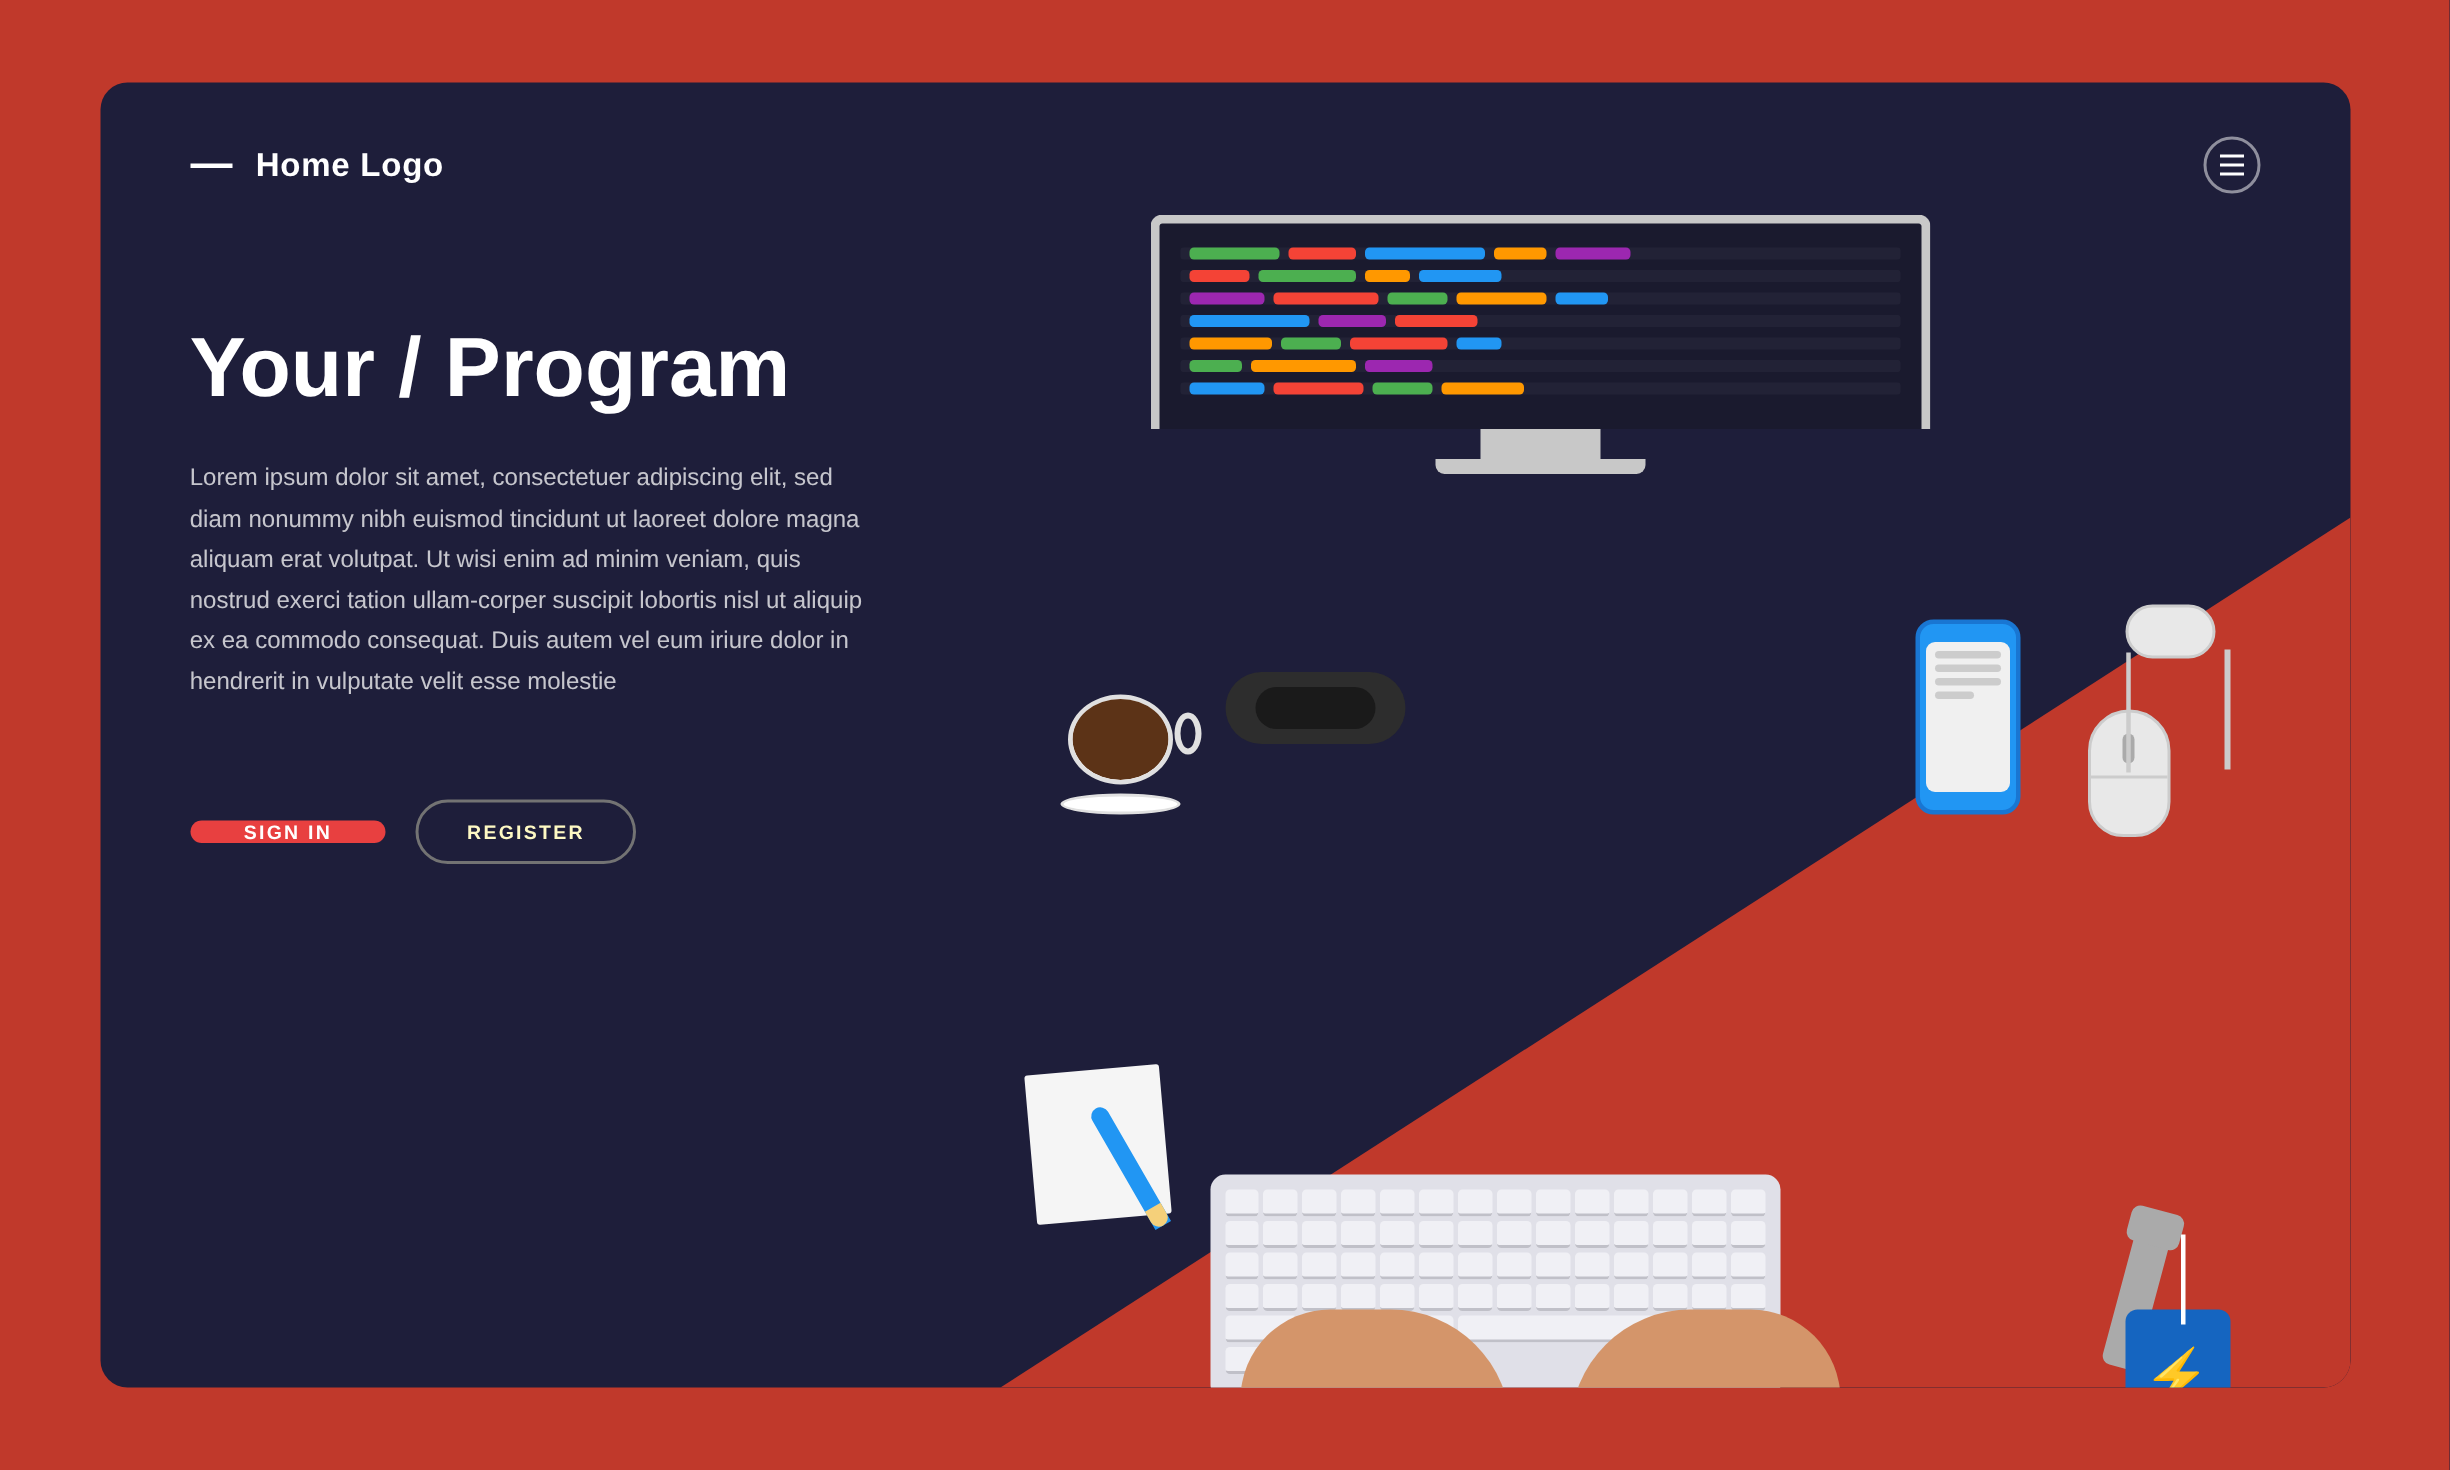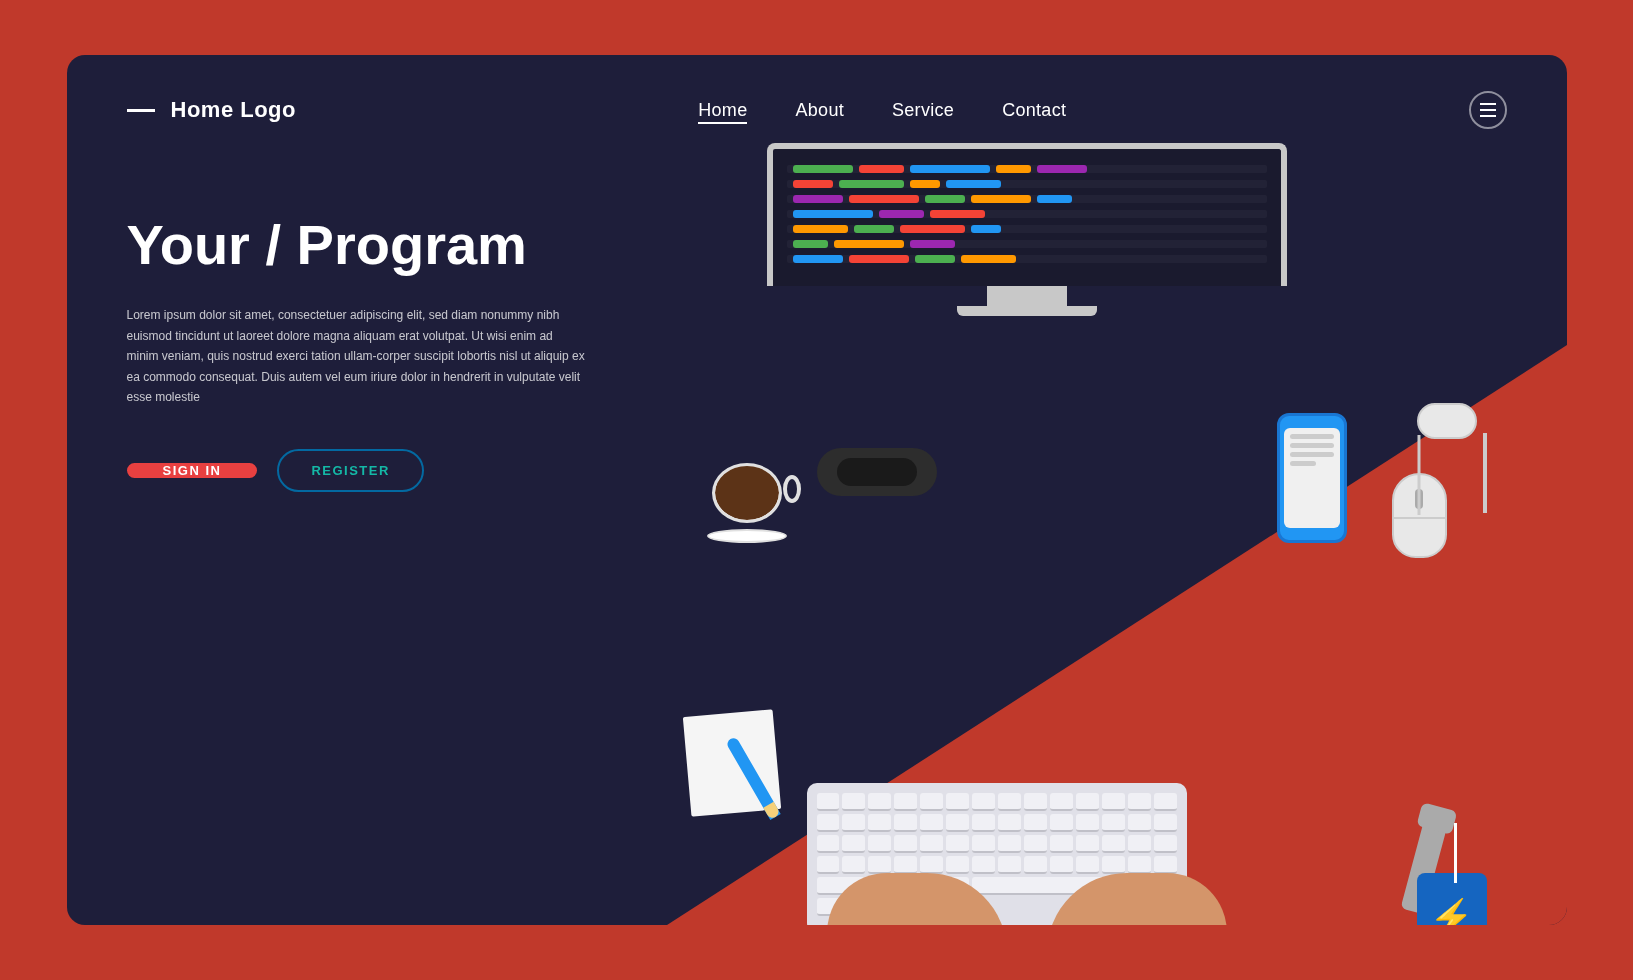--- a/index.html
+++ b/index.html
@@ -124,25 +124,25 @@
 
     .hero-title {
       font-size: 56px;
       font-weight: 800;
       color: #ffffff;
       line-height: 1.15;
       margin-bottom: 28px;
     }
 
     .hero-description {
-      font-size: 12px;
+      font-size: 16px;
       color: rgba(255,255,255,0.75);
       line-height: 1.7;
       max-width: 460px;
-      margin-bottom: 42px;
+      margin-bottom: 64px;
     }
 
     .btn-group {
       display: flex;
       gap: 20px;
       align-items: center;
     }
 
     .btn-signin {
       background: #e84040;
@@ -152,22 +152,22 @@
       padding: 0 36px;
       font-size: 13px;
       font-weight: 700;
       letter-spacing: 1.5px;
       cursor: pointer;
       text-transform: uppercase;
     }
 
     .btn-register {
       background: transparent;
-      color: #14b8a6;
-      border: 2px solid #0369a1;
+      color: #fef9c3;
+      border: 2px solid #737373;
       border-radius: 28px;
       padding: 12px 32px;
       font-size: 13px;
       font-weight: 700;
       letter-spacing: 1.5px;
       cursor: pointer;
       text-transform: uppercase;
     }
 
     
@@ -553,34 +553,20 @@
 </head>
 <body>
 
 <div class="page-wrapper">
 
   <nav>
     <div class="logo">
       <span class="logo-dash"></span>
       <span>Home Logo</span>
     </div>
-    <ul class="nav-links">
-      <li class="active">
-        <a href="#">Home</a>
-      </li>
-      <li>
-        <a href="#">About</a>
-      </li>
-      <li>
-        <a href="#">Service</a>
-      </li>
-      <li>
-        <a href="#">Contact</a>
-      </li>
-    </ul>
     <div class="menu-icon">
       <span></span>
       <span></span>
       <span></span>
     </div>
   </nav>
 
   <div class="main-content">
 
     <div class="left-panel">

